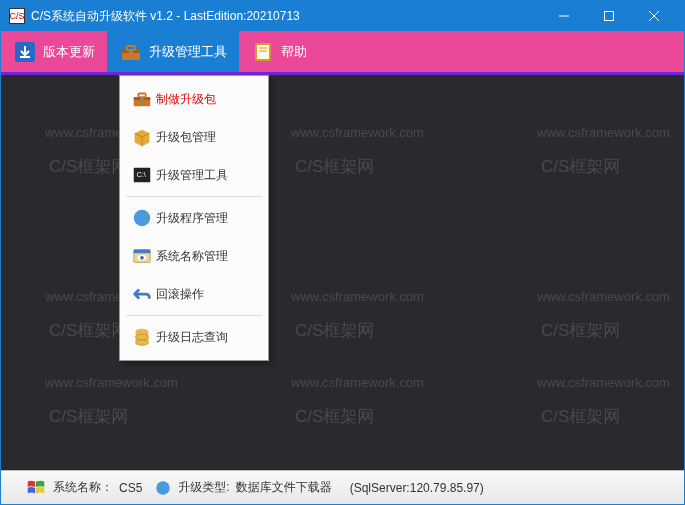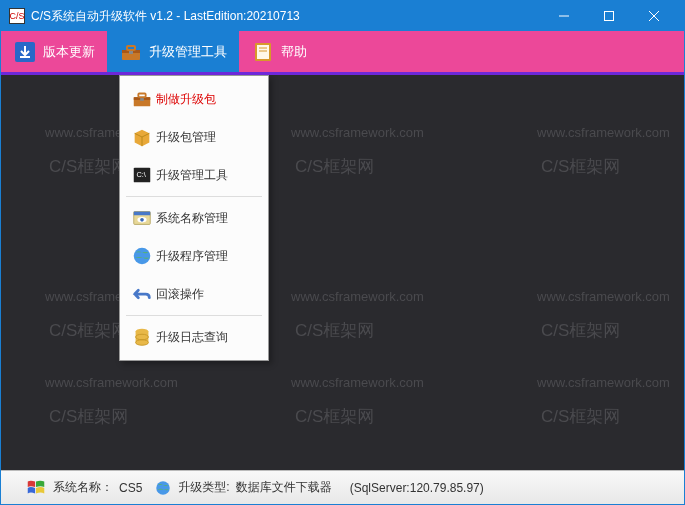--- a/index.html
+++ b/index.html
@@ -143,36 +143,36 @@
               <rect x="3" y="4" width="18" height="16" rx="1" fill="#222"></rect>
               <text x="6" y="14" font-size="8" fill="#fff" font-family="monospace">C:\</text>
             </svg>
         </span>
         <span>升级管理工具</span>
       </div>
       <div class="menu-sep"></div>
       <div class="menu-item">
         <span class="menu-icon">
           <svg width="22" height="22" viewBox="0 0 24 24">
+              <circle cx="12" cy="12" r="9" fill="#4898e8"></circle>
+              <path d="M5 8 Q8 6 12 8 Q16 10 19 8 M4 14 Q9 12 13 14 Q17 16 20 14" fill="#58b858"></path>
+            </svg>
+        </span>
+        <span>升级程序管理</span>
+      </div>
+      <div class="menu-item">
+        <span class="menu-icon">
+          <svg width="22" height="22" viewBox="0 0 24 24">
               <rect x="3" y="5" width="18" height="14" rx="1" fill="#e8d898" stroke="#b8a868"></rect>
               <rect x="3" y="5" width="18" height="4" fill="#4878c8"></rect>
               <ellipse cx="12" cy="14" rx="5" ry="3" fill="#fff"></ellipse>
               <circle cx="12" cy="14" r="2" fill="#3868b8"></circle>
             </svg>
         </span>
         <span>系统名称管理</span>
-      </div>
-      <div class="menu-item">
-        <span class="menu-icon">
-          <svg width="22" height="22" viewBox="0 0 24 24">
-              <circle cx="12" cy="12" r="9" fill="#4898e8"></circle>
-              <path d="M5 8 Q8 6 12 8 Q16 10 19 8 M4 14 Q9 12 13 14 Q17 16 20 14" fill="#58b858"></path>
-            </svg>
-        </span>
-        <span>升级程序管理</span>
       </div>
       <div class="menu-item">
         <span class="menu-icon">
           <svg width="22" height="22" viewBox="0 0 24 24">
               <path d="M8 8 L4 12 L8 16 M4 12 L16 12 Q20 12 20 16" stroke="#4878c8" stroke-width="3" fill="none" stroke-linecap="round"></path>
             </svg>
         </span>
         <span>回滚操作</span>
       </div>
       <div class="menu-sep"></div>

